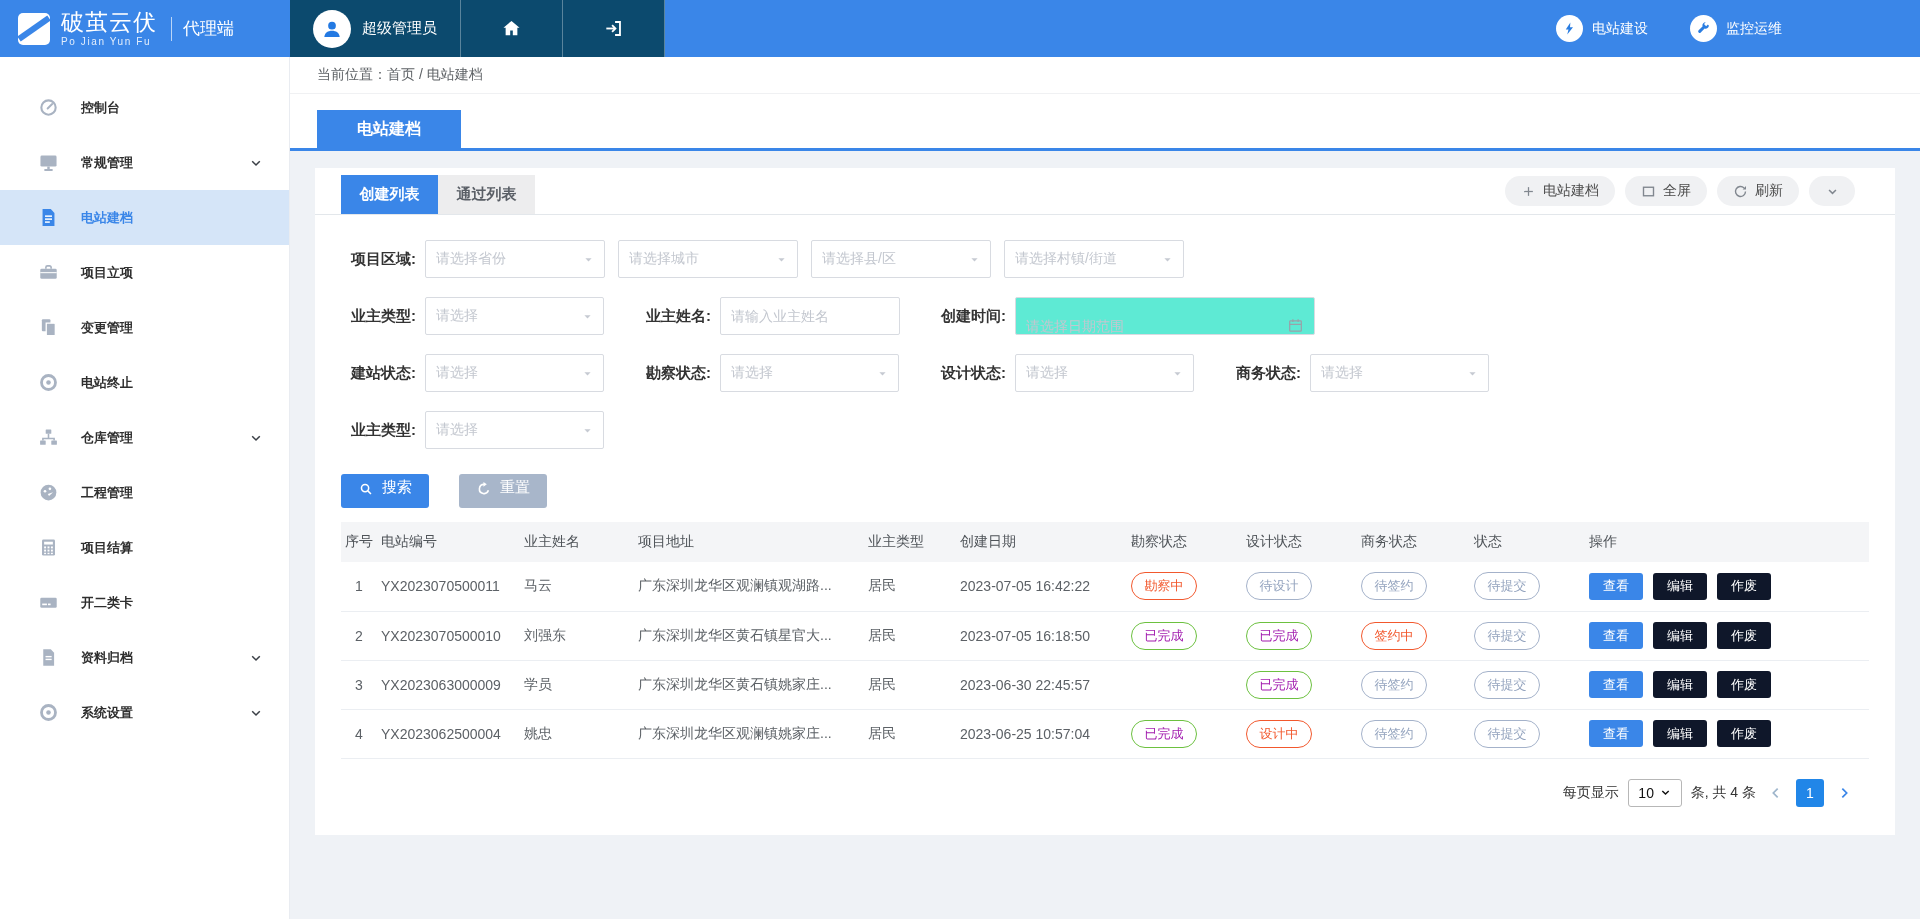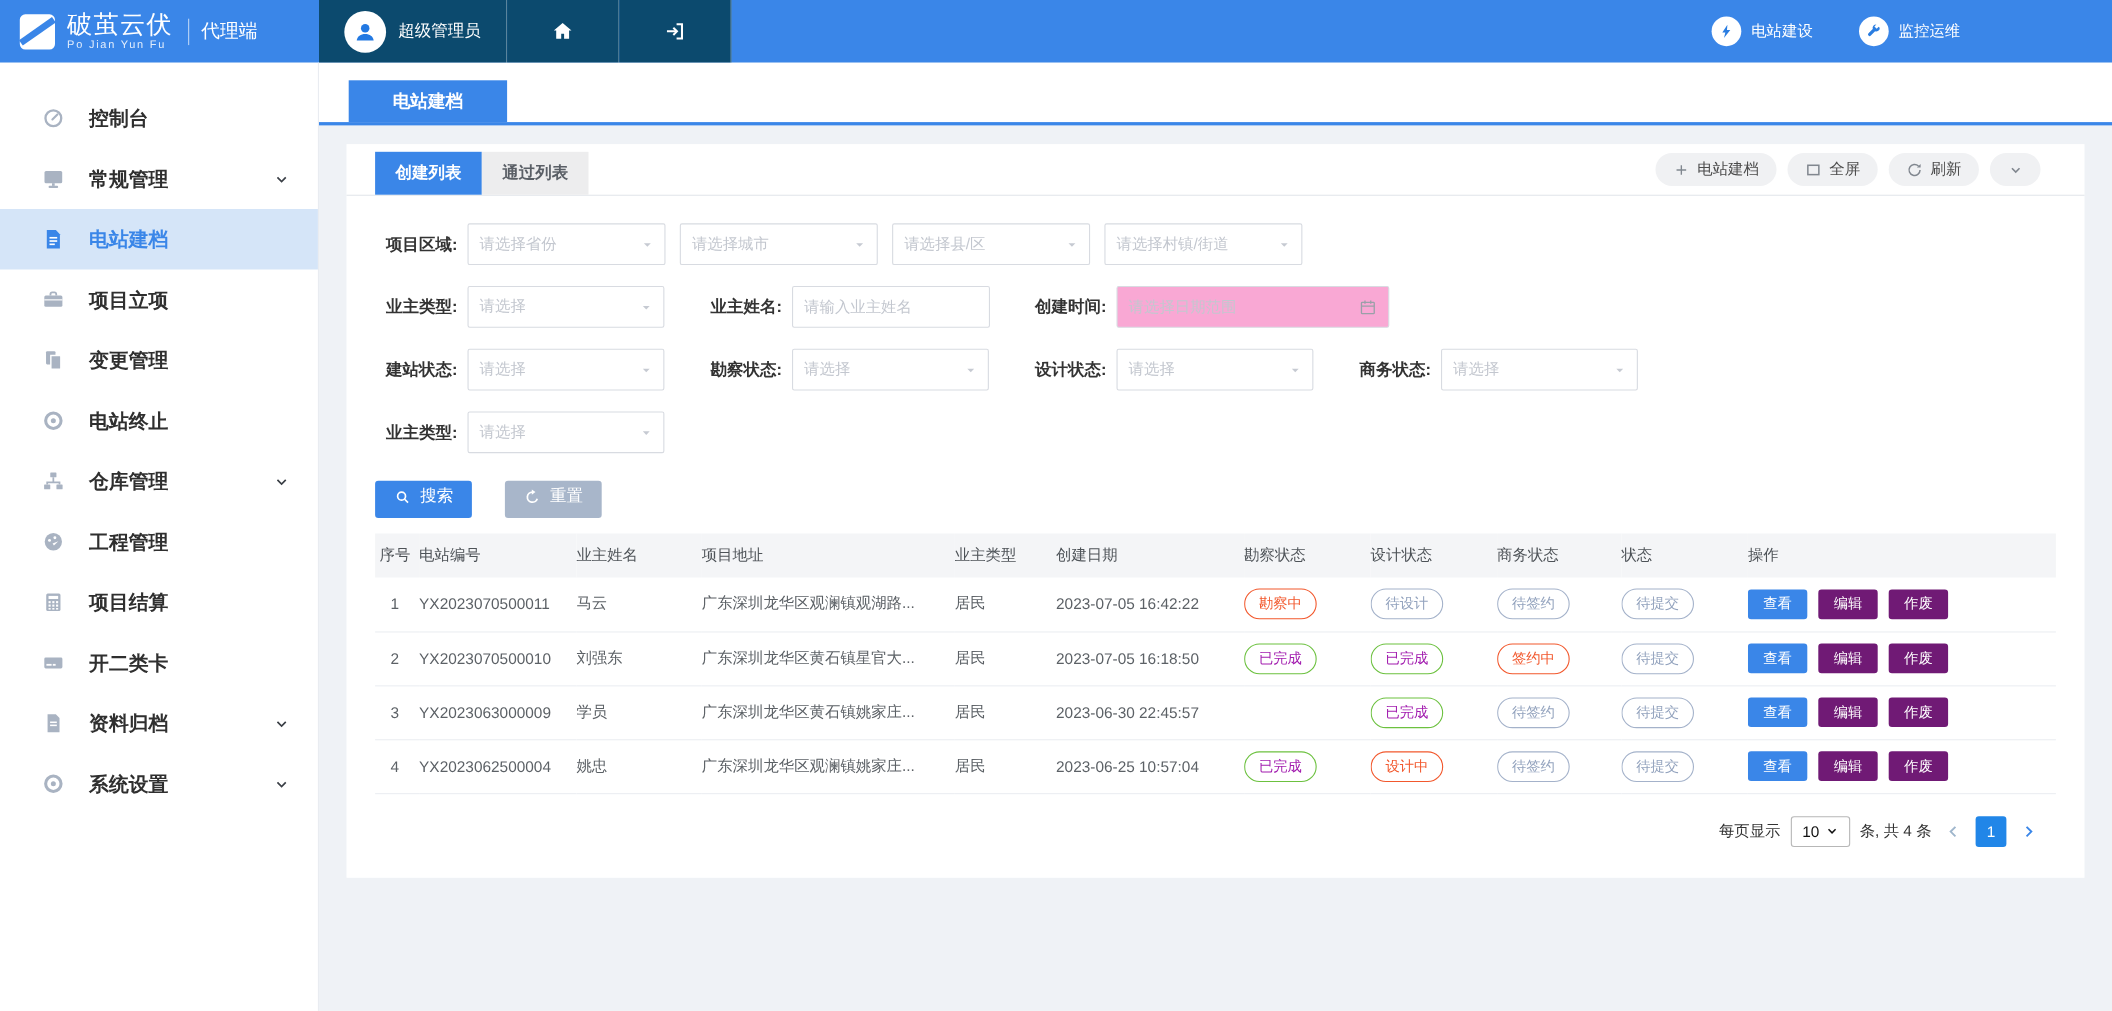--- a/index.html
+++ b/index.html
@@ -24,21 +24,21 @@
   .uname{color:#fff;font-size:15px}
   .hspace{flex:1}
   .hshort{display:flex;align-items:center;gap:42px;margin-right:138px}
   .hs{display:flex;align-items:center;gap:9px;color:#fff;font-size:14px;cursor:pointer}
   .hs .circ{width:27px;height:27px;border-radius:50%;background:#fff;display:flex;align-items:center;justify-content:center;color:#2a7de1}
 
   
   .side{position:absolute;top:57px;left:0;bottom:0;width:290px;background:#fff;border-right:1px solid #e9ecf1;padding-top:23px}
   .side-item{height:55px;display:flex;align-items:center;cursor:pointer;color:#a9b3c2}
   .side-item .sicon{margin-left:38px;width:21px;height:21px;flex:none}
-  .side-item .slabel{margin-left:22px;font-size:18px;font-weight:bold;color:#2f2f2f}
+  .side-item .slabel{margin-left:22px;font-size:13px;font-weight:bold;color:#2f2f2f}
   .side-item .schev{margin-left:auto;margin-right:26px;width:14px;height:14px;color:#3a3f46}
   .side-item.active{background:#d5e5f8;color:#3a86e8}
   .side-item.active .slabel{color:#3a86e8}
 
   
   .main{margin-left:290px}
   .crumbs{height:37px;background:#fff;display:flex;align-items:center;padding-left:27px;font-size:14px;color:#5e6266;border-bottom:1px solid #f0f1f3}
   .tabstrip{height:57px;background:#fff;position:relative;border-bottom:3px solid #3a86e8}
   .pagetab{position:absolute;left:27px;bottom:0;width:144px;height:38px;background:#3a86e8;color:#fff;font-size:16px;font-weight:bold;display:flex;align-items:center;justify-content:center;cursor:pointer}
   .content{padding:17px 25px 0}
@@ -59,21 +59,21 @@
   .frow{display:flex;align-items:center;margin-bottom:19px}
   .fld{display:flex;align-items:center;width:263px;margin-right:32px;flex:none}
   .fld.auto{width:auto;margin-right:0}
   .flabel{width:75px;flex:none;text-align:right;margin-right:9px;font-size:15px;font-weight:bold;color:#333}
   .inp{width:180px;height:38px;border:1px solid #d8dbe1;border-radius:2px;padding:0 10px;font-size:14px;color:#333;outline:none;background:#fff}
   .inp::placeholder{color:#c3c7cf}
   .select{width:180px;height:38px;border:1px solid #d8dbe1;border-radius:2px;background:#fff;display:flex;align-items:center;justify-content:space-between;padding:0 8px 0 10px;cursor:pointer}
   .select .ph{font-size:14px;color:#c3c7cf}
   .caret{width:15px;height:15px;color:#c6cad2}
   .fgroup{display:flex;align-items:center;gap:13px}
-  .date{width:248px;height:38px;border:1px solid #d8dbe1;border-radius:2px;background:#f9a8d4;display:flex;align-items:center;padding:0 10px;cursor:pointer}
+  .date{width:300px;height:38px;border:1px solid #d8dbe1;border-radius:2px;background:#5eead4;display:flex;align-items:flex-end;padding:0 10px;cursor:pointer}
   .date input{flex:1;border:none;outline:none;font-size:14px;color:#333;background:transparent}
   .date input::placeholder{color:#c3c7cf}
   .date svg{width:17px;height:17px;color:#9aa0a8;flex:none}
   .btnrow{display:flex;gap:30px;margin-top:25px;padding-left:0}
   .sbtn{height:34px;padding:11px 17px;border:none;border-radius:3px;display:flex;align-items:flex-end;gap:8px;font-size:15px;color:#fff;cursor:pointer}
   .sbtn.search{background:#3a86e8}
   .sbtn.reset{background:#a8b6ca}
   .sbtn svg{width:16px;height:16px}
 
   
@@ -83,21 +83,21 @@
   th.cseq,td.cseq{text-align:center}
   tbody td{height:49px;border-bottom:1px solid #ebeef2;font-size:14px;color:#5c6166;white-space:nowrap;overflow:hidden;padding:0 4px 0 0}
   .pill{display:inline-block;min-width:66px;text-align:center;padding:4px 10px;border-radius:14px;font-size:13px;border:1px solid transparent}
   .pill:empty{display:none}
   .pill.orange{color:#f2582d;border-color:#f2582d}
   .pill.green{color:#a21caf;border-color:#6cc13f}
   .pill.pending{color:#93a3be;border-color:#a4b2ca}
   .acts{display:flex;gap:10px}
   .abtn{width:54px;height:27px;border:none;border-radius:3px;color:#fff;font-size:13px;cursor:pointer}
   .abtn.view{background:#3a86e8}
-  .abtn.indigo{background:#701a75}
+  .abtn.indigo{background:#0f172a}
 
   
   .pgrow{display:flex;align-items:center;justify-content:flex-end;gap:9px;margin:20px 40px 0 0;font-size:14px;color:#333}
   .pp-select{width:54px;height:28px;border:1px solid #b7b7b7;border-radius:3px;display:flex;align-items:center;justify-content:center;gap:6px;font-size:14px;color:#111;cursor:pointer;background:#fff}
   .pp-select svg{width:11px;height:11px;color:#111}
   .pchev{width:22px;height:22px;background:none;border:none;cursor:pointer;display:flex;align-items:center;justify-content:center}
   .pchev.prev{color:#9fb6cc}
   .pchev.next{color:#3a86e8}
   .pchev svg{width:16px;height:16px}
   .pnum{width:28px;height:28px;border-radius:3px;background:#2186e8;color:#fff;font-size:14px;display:flex;align-items:center;justify-content:center;cursor:pointer}
@@ -297,20 +297,24 @@
     <span class="slabel">系统设置</span>
     <svg class="schev" viewBox="0 0 24 24" fill="none" stroke="currentColor" stroke-width="2.6">
         <path d="M5.5 9l6.5 6.5L18.5 9"></path>
       </svg>
   </div>
 
 </div>
 
 <div class="main">
 
+  <div class="crumbs">
+    <span>当前位置：</span>
+    <span>首页 / 电站建档</span>
+  </div>
 
   <div class="tabstrip">
     <div class="pagetab">电站建档</div>
   </div>
 
   <div class="content">
     <div class="card">
 
       <div class="ptabs-row">
         <div class="ptabs">

